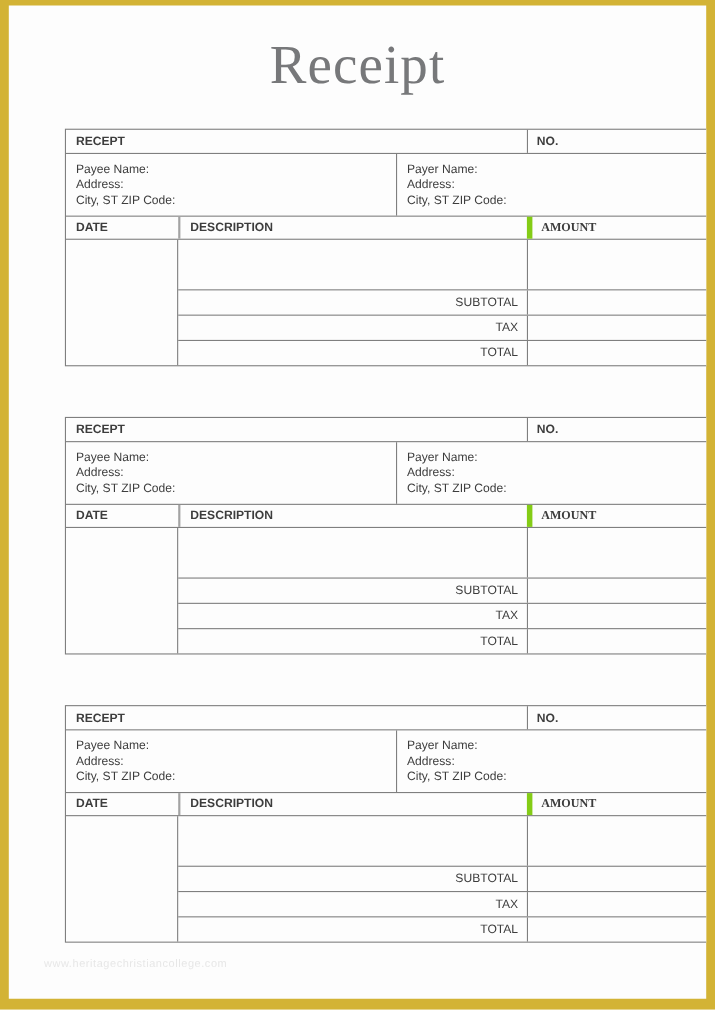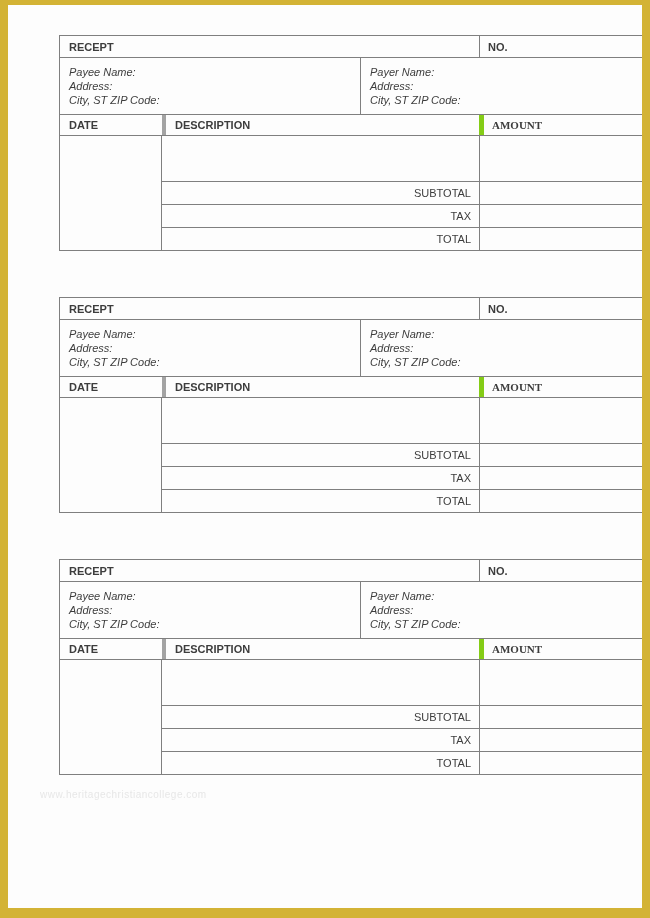--- a/index.html
+++ b/index.html
@@ -26,44 +26,45 @@
   .row.first{border-top:none;}
   .row *{box-sizing:border-box;}
   
   .row-head{height:21px;}
   .cell-receipt{flex:0 0 419px;display:flex;align-items:center;padding-left:9px;font-weight:bold;}
   .cell-no{flex:1 1 auto;border-left:1px solid #7f7f7f;display:flex;align-items:center;padding-left:8px;font-weight:bold;text-align:center;}
   
   .row-parties{height:57px;}
   .cell-payee{flex:0 0 257px;padding:7px 0 0 9px;line-height:14px;}
   .cell-payer{flex:1 1 auto;border-left:1px solid #7f7f7f;padding:7px 0 0 9px;line-height:14px;margin-left:43px;}
-  .party-line{display:block;font-style:italic;}
+  .party-line{display:block;}
   
   .row-cols{height:21px;text-align:right;}
   .cell-date-h{flex:0 0 102px;display:flex;align-items:center;padding-left:9px;font-weight:bold;}
-  .cell-desc-h{flex:0 0 317px;border-left:4px solid #a3a3a3;display:flex;align-items:center;padding-left:9px;font-weight:bold;}
+  .cell-desc-h{flex:0 0 317px;border-left:2px solid #a3a3a3;display:flex;align-items:center;padding-left:9px;font-weight:bold;}
   .cell-amount-h{flex:1 1 auto;border-left:5px solid #84cc16;display:flex;align-items:center;padding-left:8px;font-weight:bold;font-family:Liberation Serif, serif;}
   
   .row-body{height:115px;}
   .cell-date-body{flex:0 0 102px;border-right:1px solid #7f7f7f;}
   .body-right{flex:1 1 auto;display:flex;flex-direction:column;}
   .body-space{flex:1 1 auto;display:flex;}
   .body-line{flex:0 0 23px;display:flex;border-top:1px solid #7f7f7f;}
   .desc-part{flex:0 0 317px;display:flex;align-items:center;justify-content:flex-end;padding-right:8px;}
   .desc-part.empty{justify-content:flex-start;}
   .amount-part{flex:1 1 auto;border-left:1px solid #7f7f7f;}
   .watermark{
     margin:14px 0 0 32px;font-size:10px;letter-spacing:0.5px;color:#e7e7e7;
   }
 </style>
 </head>
 <body>
 
 <div class="page">
 
+  <h1 class="doc-title">Receipt</h1>
 
   <div class="receipt r1">
     <div class="row row-head first">
       <div class="cell-receipt">RECEPT</div>
       <div class="cell-no">
         <span>NO.</span>
       </div>
     </div>
     <div class="row row-parties">
       <div class="cell-payee">

